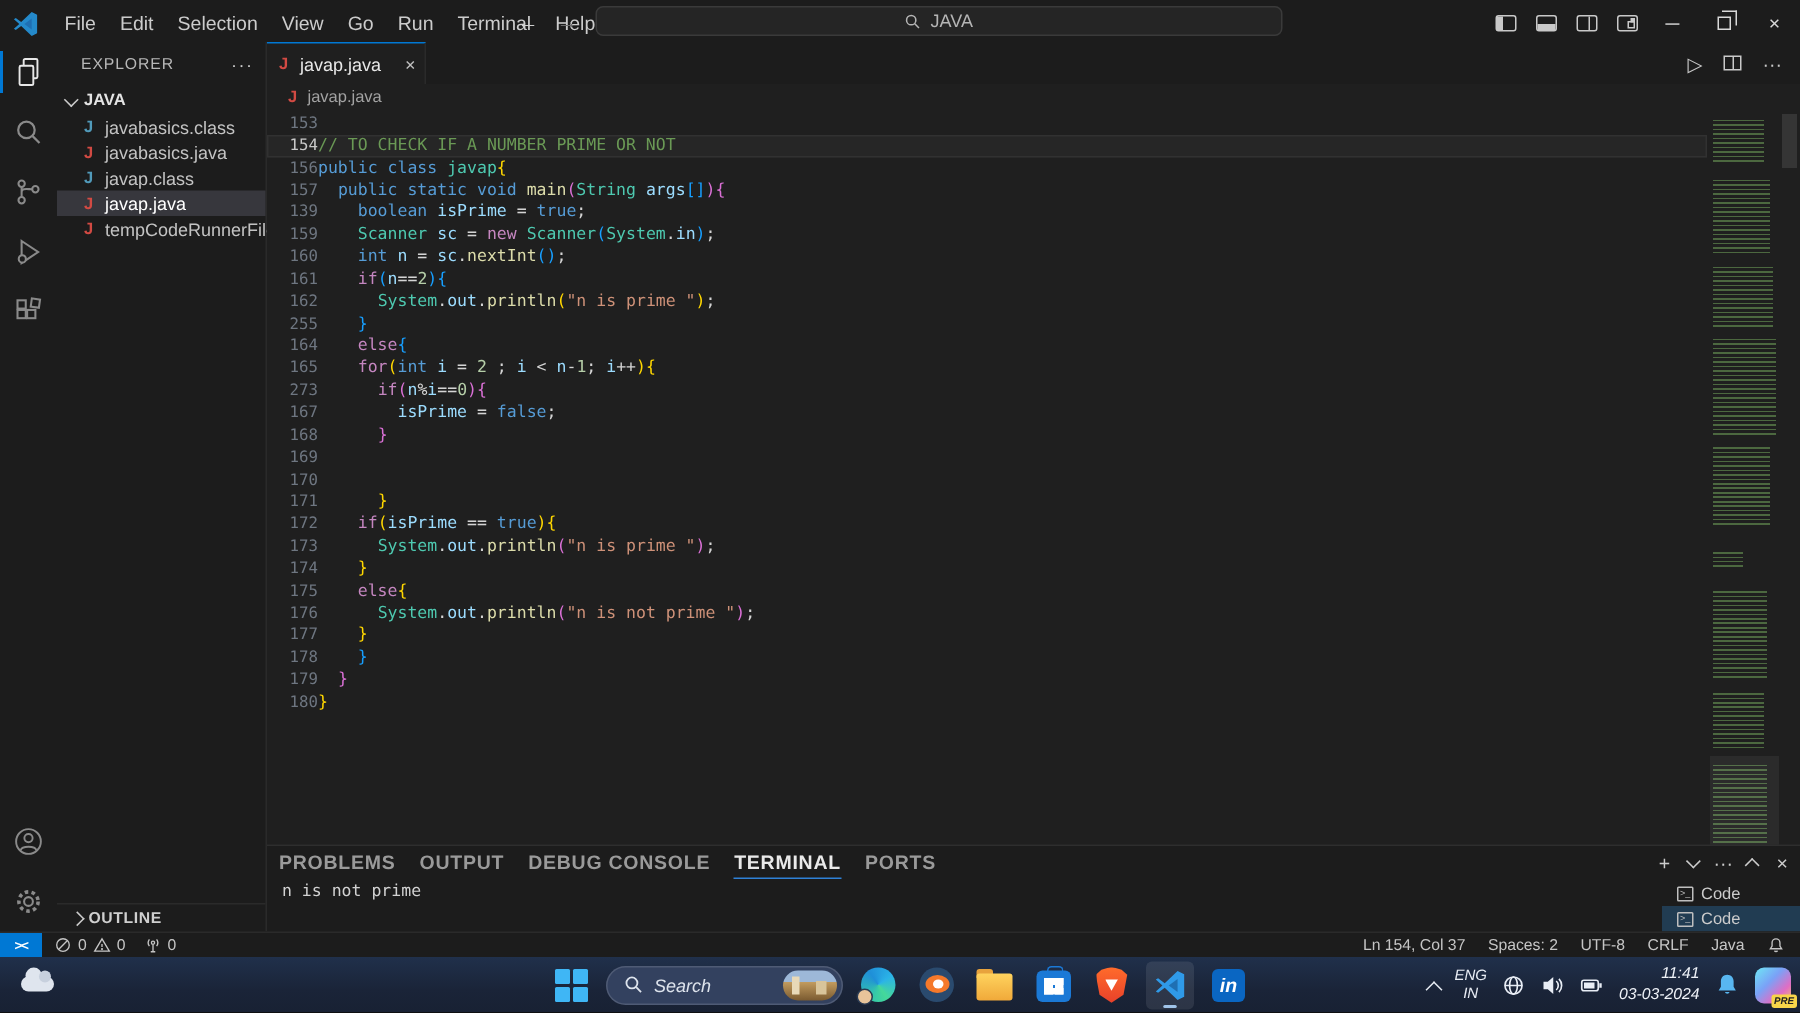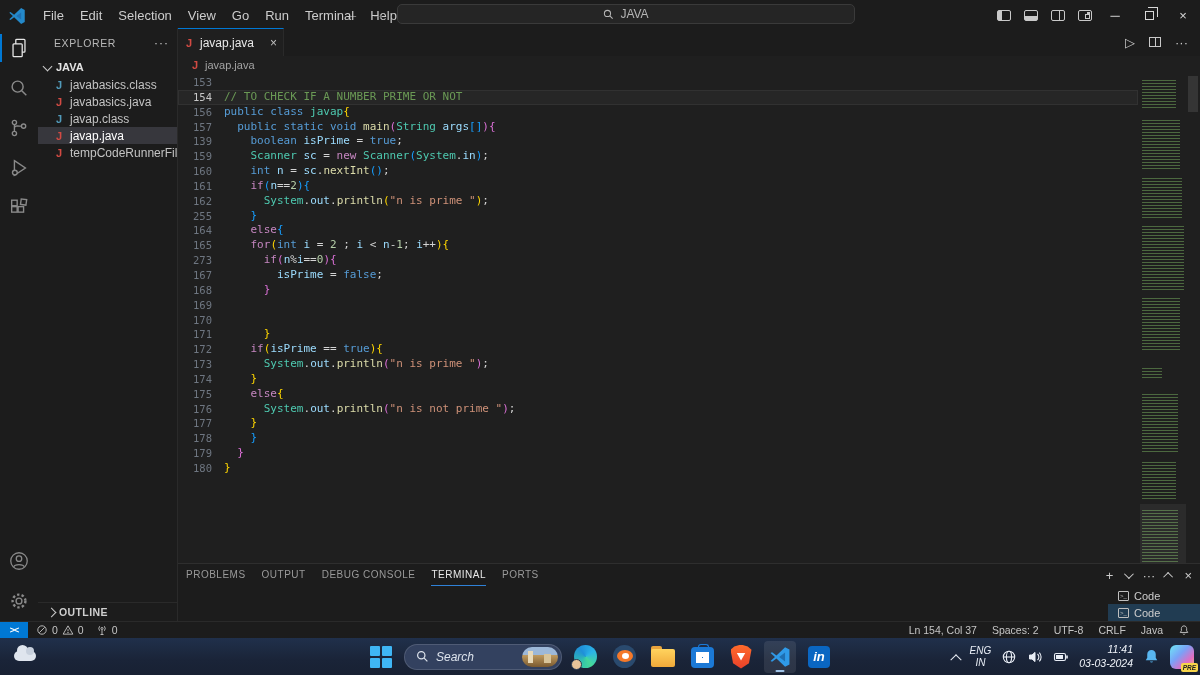--- a/index.html
+++ b/index.html
@@ -56,37 +56,37 @@
   .tab { width:106px; background:#1f1f1f; border-top:1px solid #0078d4; border-right:1px solid #2a2a2a;
     display:flex; align-items:center; gap:5px; padding:0 6px 0 8px; font-size:12px; color:#e8e8e8; }
   .tab-close { margin-left:auto; color:#c0c0c0; font-size:12px; }
   .editor-actions { margin-left:auto; display:flex; align-items:center; gap:14px; padding-right:12px; color:#c9c9c9; font-size:13px; }
   .split-glyph { width:12px; height:10px; border:1px solid #c9c9c9; position:relative; display:inline-block; }
   .split-glyph::before { content:""; position:absolute; left:5px; top:0; bottom:0; width:1px; background:#c9c9c9; }
   .breadcrumb { height:18px; display:flex; align-items:center; gap:4px; padding-left:14px; font-size:11px; color:#a3a3a3; background:#1f1f1f; }
   .codearea { flex:1; position:relative; overflow:hidden; }
   .lines { position:absolute; top:1px; left:0; right:62px; }
   .code-line { display:flex; height:14.85px; line-height:14.85px; font-family:"DejaVu Sans Mono", monospace; font-size:11px; }
-  .ln { width:34px; text-align:right; color:#6e7681; flex:none; margin-right:12px; font-size:10.5px; }
+  .ln { width:34px; text-align:right; color:#6e7681; flex:none; font-size:10.5px; }
   .code-line.current { background:rgba(255,255,255,.035); box-shadow:inset 0 0 0 1px #313131; }
   .code-line.current .ln { color:#c8c8c8; }
   .code-text { white-space:pre; }
   .tk-cm{color:#6a9955} .tk-kw{color:#c586c0} .tk-kb{color:#569cd6} .tk-ty{color:#4ec9b0}
   .tk-fn{color:#dcdcaa} .tk-va{color:#9cdcfe} .tk-st{color:#ce9178} .tk-nu{color:#b5cea8}
   .tk-pl{color:#d4d4d4} .tk-b1{color:#ffd700} .tk-b2{color:#da70d6} .tk-b3{color:#179fff}
   .minimap { position:absolute; top:2px; right:14px; width:46px; bottom:0; }
   .mm { position:absolute; left:2px; background-image:repeating-linear-gradient(to bottom, rgba(106,153,85,.6) 0 1px, transparent 1px 3px); }
   .mm-slider { position:absolute; left:0; right:0; top:428px; height:88px; background:rgba(255,255,255,.055); }
   .scrollbar { position:absolute; top:0; right:0; width:14px; bottom:0; }
   .sb-slider { position:absolute; top:2px; left:2px; right:2px; height:36px; background:rgba(121,121,121,.25); }
 
   
   .panel { height:58px; background:#1c1c1c; border-top:1px solid #2e2e2e; display:flex; flex-direction:column; }
   .panel-head { height:24px; display:flex; align-items:center; padding:0 8px; }
-  .panel-tab { font-size:10px; letter-spacing:.5px; color:#9a9a9a; margin-right:16px; height:100%; display:flex; align-items:center; border-bottom:1px solid transparent; }
+  .panel-tab { font-size:13px; letter-spacing:.5px; color:#9a9a9a; margin-right:16px; height:100%; display:flex; align-items:center; border-bottom:1px solid transparent;font-weight:bold; }
   .panel-tab.active { color:#e9e9e9; border-bottom-color:#2f81d7; }
   .panel-actions { margin-left:auto; display:flex; align-items:center; gap:11px; color:#cccccc; font-size:13px; }
   .pa-chev { width:7px; height:7px; border-right:1.2px solid #cccccc; border-bottom:1.2px solid #cccccc; display:inline-block; }
   .pa-chev.down { transform:rotate(45deg) translateY(-2px); }
   .pa-chev.up { transform:rotate(-135deg) translateY(-2px); }
   .panel-body { flex:1; display:flex; }
   .term-out { flex:1; padding:1px 0 0 10px; font-family:"DejaVu Sans Mono", monospace; font-size:11px; color:#d2d2d2; }
   .term-line { height:14px; line-height:14px; white-space:pre; }
   .cursor { display:inline-block; width:7px; height:11px; border:1px solid #cfcfcf; vertical-align:-2px; margin-left:2px; }
   .term-list { width:92px; padding-top:1px; }
@@ -450,20 +450,21 @@
           <div class="panel-actions">
             <span>+</span>
             <span class="pa-chev down"></span>
             <span>···</span>
             <span class="pa-chev up"></span>
             <span>×</span>
           </div>
         </div>
         <div class="panel-body">
           <div class="term-out">
+            <div class="term-line">n is not prime</div>
           </div>
           <div class="term-list" id="termlist">
               <div class="term-item">
                 <span class="term-glyph">&gt;_</span>
                 <span>Code</span>
               </div>
               <div class="term-item selected">
                 <span class="term-glyph">&gt;_</span>
                 <span>Code</span>
               </div>

